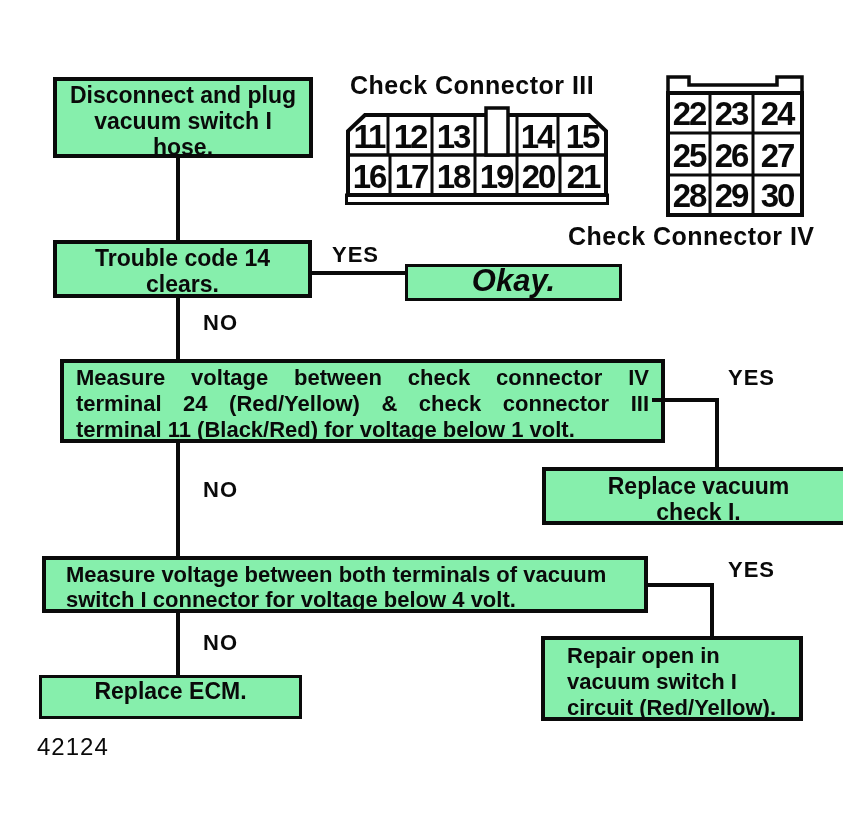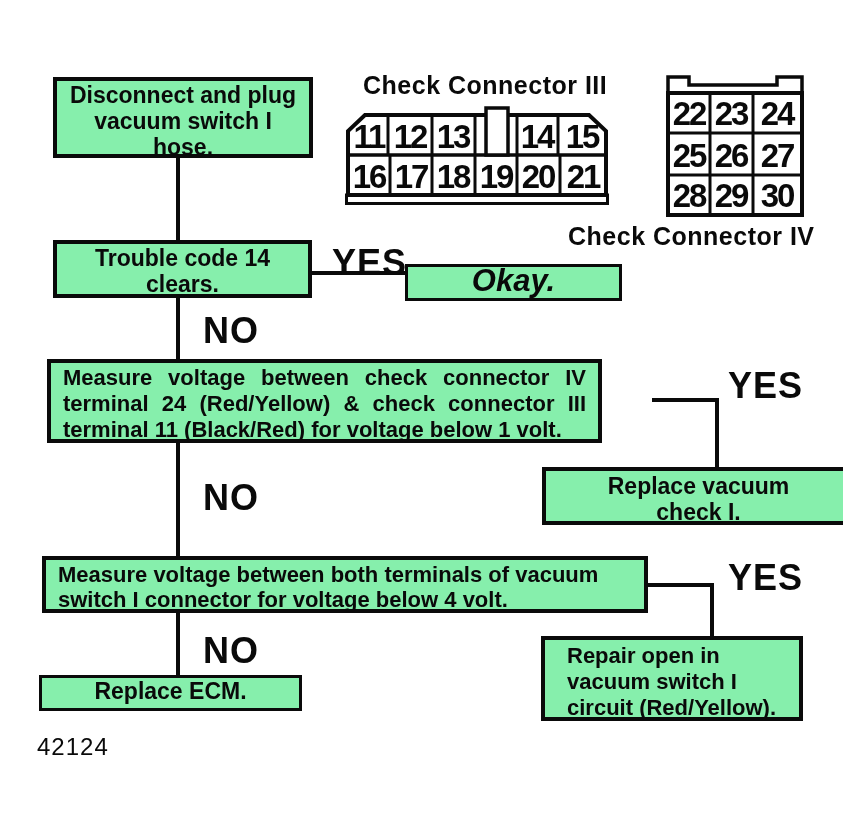--- a/index.html
+++ b/index.html
@@ -10,21 +10,21 @@
   }
   .box{
     position:absolute;background:#86efac;border:4px solid #0a0a0a;
     box-sizing:border-box;font-weight:700;
   }
   .center{text-align:center;}
   .bline{white-space:nowrap;}
   .jline{text-align:justify;text-align-last:justify;white-space:nowrap;}
   .edge{position:absolute;background:#0a0a0a;}
   .decision-label{
-    position:absolute;font-weight:700;font-size:36px;letter-spacing:1px;
+    position:absolute;font-weight:700;font-size:22px;letter-spacing:1px;
     white-space:nowrap;
   }
   .conn-title{
     position:absolute;font-weight:700;font-size:25px;white-space:nowrap;
     letter-spacing:0.5px;
   }
   svg text{
     font-family:"Liberation Sans","DejaVu Sans",sans-serif;
     font-weight:700;font-size:33px;letter-spacing:-2px;fill:#0a0a0a;
   }
@@ -45,64 +45,64 @@
 
   <div class="box center" style="left:53px;top:240px;width:259px;height:58px;font-size:23px;line-height:26px;padding-top:1px;">
     <div class="bline">Trouble code 14</div>
     <div class="bline">clears.</div>
   </div>
 
   <div class="box center" style="left:405px;top:264px;width:217px;height:37px;font-size:31px;line-height:28px;border-width:3px;font-style:italic;">
     <div class="bline">Okay.</div>
   </div>
 
-  <div class="box" style="left:47px;top:359px;width:555px;height:84px;font-size:22px;line-height:26px;padding:2px 12px;">
+  <div class="box" style="left:60px;top:359px;width:605px;height:84px;font-size:22px;line-height:26px;padding:2px 12px;">
     <div class="jline">Measure voltage between check connector IV</div>
     <div class="jline">terminal 24 (Red/Yellow) &amp; check connector III</div>
     <div class="bline">terminal 11 (Black/Red) for voltage below 1 volt.</div>
   </div>
 
   <div class="box center" style="left:542px;top:467px;width:313px;height:58px;font-size:23px;line-height:26px;padding-top:2px;">
     <div class="bline">Replace vacuum</div>
     <div class="bline">check I.</div>
   </div>
 
-  <div class="box" style="left:42px;top:556px;width:606px;height:57px;font-size:22px;line-height:25px;padding:2px 12px;">
+  <div class="box" style="left:42px;top:556px;width:606px;height:57px;font-size:22px;line-height:25px;padding:2px 20px;">
     <div class="bline">Measure voltage between both terminals of vacuum</div>
     <div class="bline">switch I connector for voltage below 4 volt.</div>
   </div>
 
   <div class="box" style="left:541px;top:636px;width:262px;height:85px;font-size:22px;line-height:26px;padding:3px 0 0 22px;">
     <div class="bline">Repair open in</div>
     <div class="bline">vacuum switch I</div>
     <div class="bline">circuit (Red/Yellow).</div>
   </div>
 
-  <div class="box center" style="left:39px;top:675px;width:263px;height:36px;font-size:23px;line-height:27px;border-width:3px;">
+  <div class="box center" style="left:39px;top:675px;width:263px;height:44px;font-size:23px;line-height:27px;border-width:3px;">
     <div class="bline">Replace ECM.</div>
   </div>
 
   <div class="edge" style="left:176px;top:158px;width:4px;height:82px;"></div>
   <div class="edge" style="left:176px;top:298px;width:4px;height:62px;"></div>
   <div class="edge" style="left:312px;top:271px;width:95px;height:4px;"></div>
   <div class="edge" style="left:652px;top:398px;width:67px;height:4px;"></div>
   <div class="edge" style="left:715px;top:398px;width:4px;height:69px;"></div>
   <div class="edge" style="left:176px;top:443px;width:4px;height:113px;"></div>
   <div class="edge" style="left:648px;top:583px;width:66px;height:4px;"></div>
   <div class="edge" style="left:710px;top:583px;width:4px;height:53px;"></div>
   <div class="edge" style="left:176px;top:613px;width:4px;height:62px;"></div>
 
   <div class="decision-label" style="left:332px;top:242px;">YES</div>
   <div class="decision-label" style="left:203px;top:310px;">NO</div>
   <div class="decision-label" style="left:728px;top:365px;">YES</div>
   <div class="decision-label" style="left:203px;top:477px;">NO</div>
   <div class="decision-label" style="left:728px;top:557px;">YES</div>
   <div class="decision-label" style="left:203px;top:630px;">NO</div>
 
-  <div class="conn-title" style="left:363px;top:71px;">Check Connector III</div>
+  <div class="conn-title" style="left:350px;top:71px;">Check Connector III</div>
 
   <svg style="position:absolute;left:345px;top:104px;" width="264" height="102" viewBox="0 0 264 102">
 
     <rect x="1.5" y="91" width="261" height="8.5" fill="#fff" stroke="#0a0a0a" stroke-width="3"></rect>
 
     <path d="M 20 11 L 244 11 L 261 27 L 261 91 L 3 91 L 3 27 Z" fill="#fff" stroke="#0a0a0a" stroke-width="4"></path>
 
     <line x1="3" y1="51" x2="261" y2="51" stroke="#0a0a0a" stroke-width="3.5"></line>
 
     <line x1="43" y1="11" x2="43" y2="51" stroke="#0a0a0a" stroke-width="3"></line>

